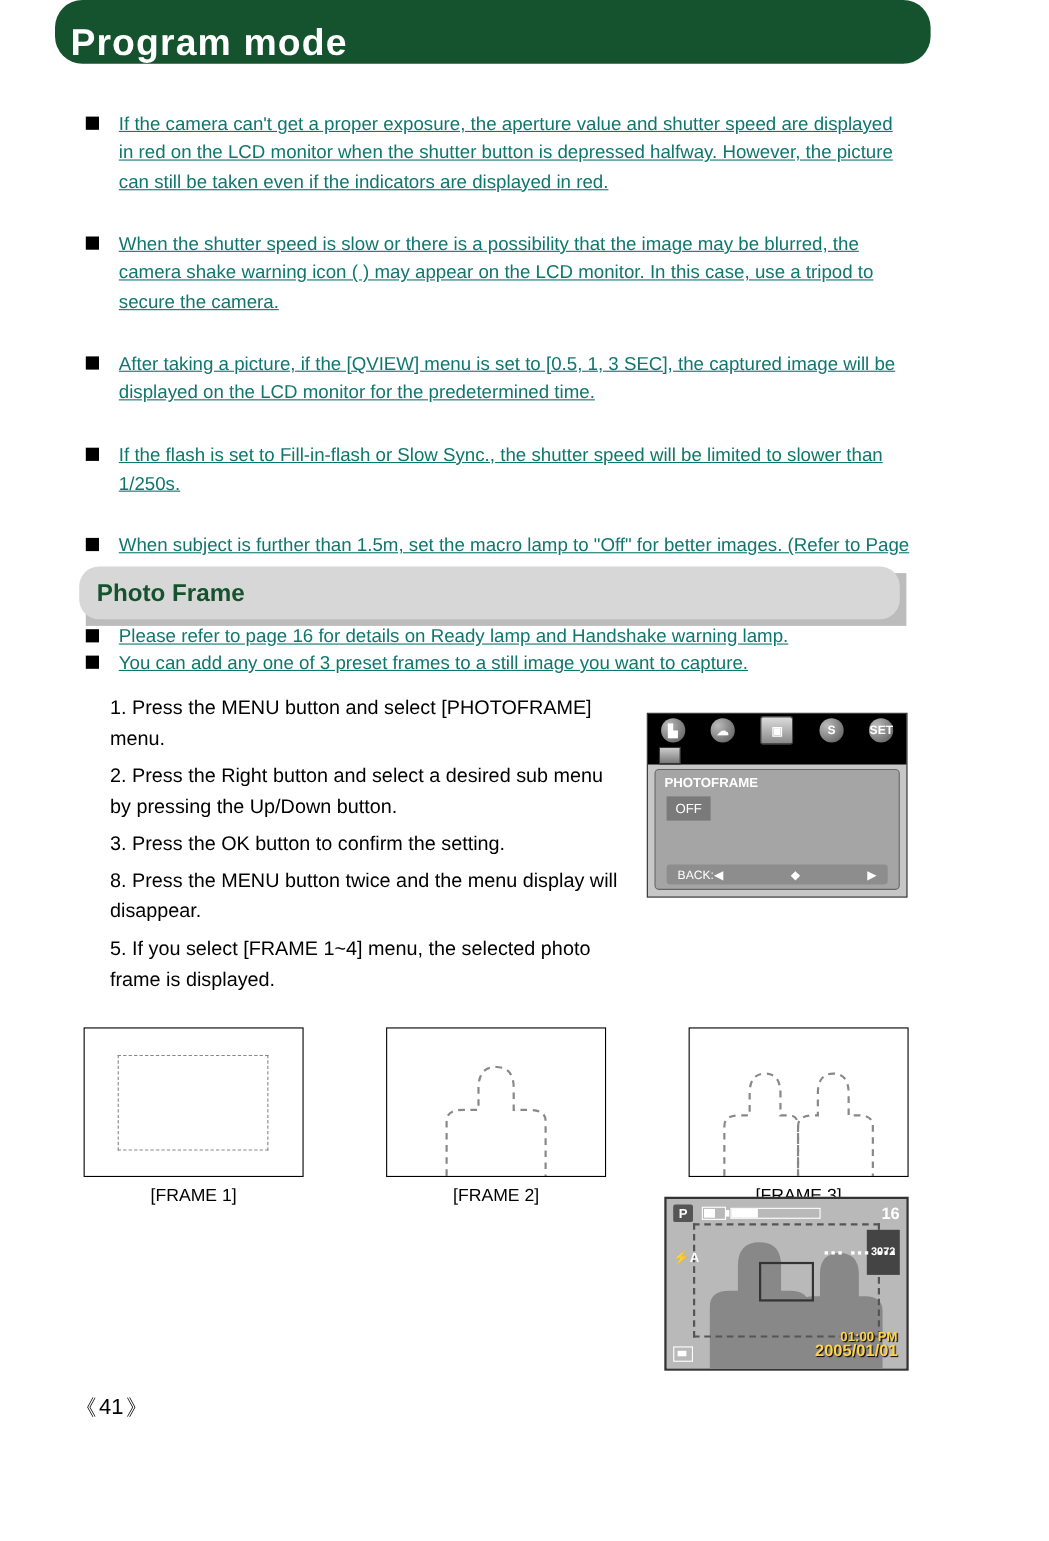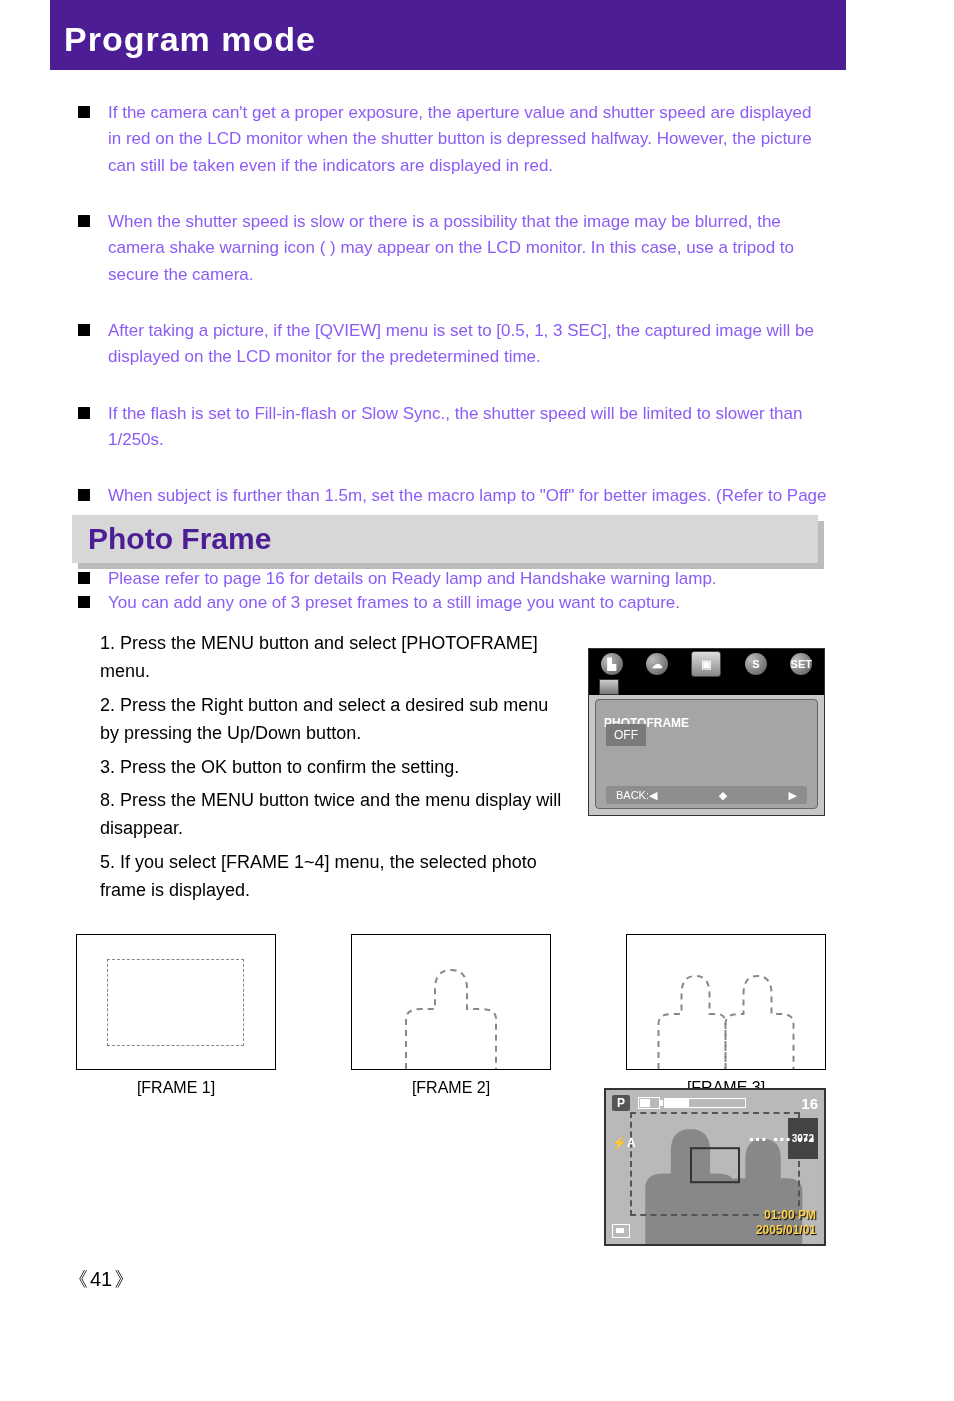--- a/index.html
+++ b/index.html
@@ -14,22 +14,23 @@
     height: 1401px;
     position: relative;
     background: #fff;
     overflow: hidden;
   }
   .top-banner {
     position: absolute;
     left: 50px;
     top: 0;
     width: 796px;
-    height: 70px;
-    background: #4c1d95;
+    height: 58px;
+    background: #14532d;
+    border-radius: 25px;
   }
   .top-banner-title {
     position: absolute;
     left: 14px;
     top: 20px;
     font-size: 34px;
     font-weight: bold;
     color: #fff;
     letter-spacing: 1px;
   }
@@ -48,21 +49,22 @@
     width: 12px;
     height: 12px;
     background: #000;
     margin-top: 6px;
     margin-right: 18px;
     flex: 0 0 auto;
   }
   .bullet-text {
     font-size: 17px;
     line-height: 1.55;
-    color: #8b5cf6;
+    color: #0f766e;
+    text-decoration: underline;
   }
   .section-bar-wrap {
     position: absolute;
     left: 72px;
     top: 515px;
     width: 752px;
     height: 58px;
   }
   .section-bar-shadow {
     position: absolute;
@@ -76,23 +78,24 @@
     position: absolute;
     left: 0;
     top: 0;
     width: 746px;
     height: 48px;
     background: #d7d7d7;
     display: flex;
     align-items: center;
     padding-left: 16px;
     box-sizing: border-box;
-    font-size: 30px;
-    font-weight: bold;
-    color: #4c1d95;
+    font-size: 22px;
+    font-weight: bold;
+    color: #14532d;
+    border-radius: 18px;
   }
   .section-body {
     position: absolute;
     left: 78px;
     top: 590px;
     width: 750px;
   }
   .steps {
     position: absolute;
     left: 100px;
@@ -229,21 +232,21 @@
     left: 6px;
     top: 50px;
     right: 6px;
     bottom: 6px;
     background: #a5a5a5;
     border: 1px solid #666;
     border-radius: 4px;
   }
   .menu-panel-title {
     position: absolute;
-    left: 8px; top: 16px;
+    left: 8px; top: 4px;
     color: #fff;
     font-size: 12px;
     font-weight: bold;
   }
   .menu-row {
     position: absolute;
     left: 10px;
     top: 24px;
     padding: 4px 8px;
     font-size: 12px;
@@ -408,21 +411,21 @@
     color: #ffd24d;
     font-size: 12px;
     font-weight: bold;
     text-shadow: 1px 1px 1px #000;
   }
   .lcd-date {
     position: absolute;
     right: 8px;
     bottom: 7px;
     color: #ffd24d;
-    font-size: 12px;
+    font-size: 15px;
     font-weight: bold;
     text-shadow: 1px 1px 1px #000;
   }
   .page-num {
     position: absolute;
     left: 68px;
     bottom: 108px;
     font-size: 20px;
     display: flex;
     align-items: center;

